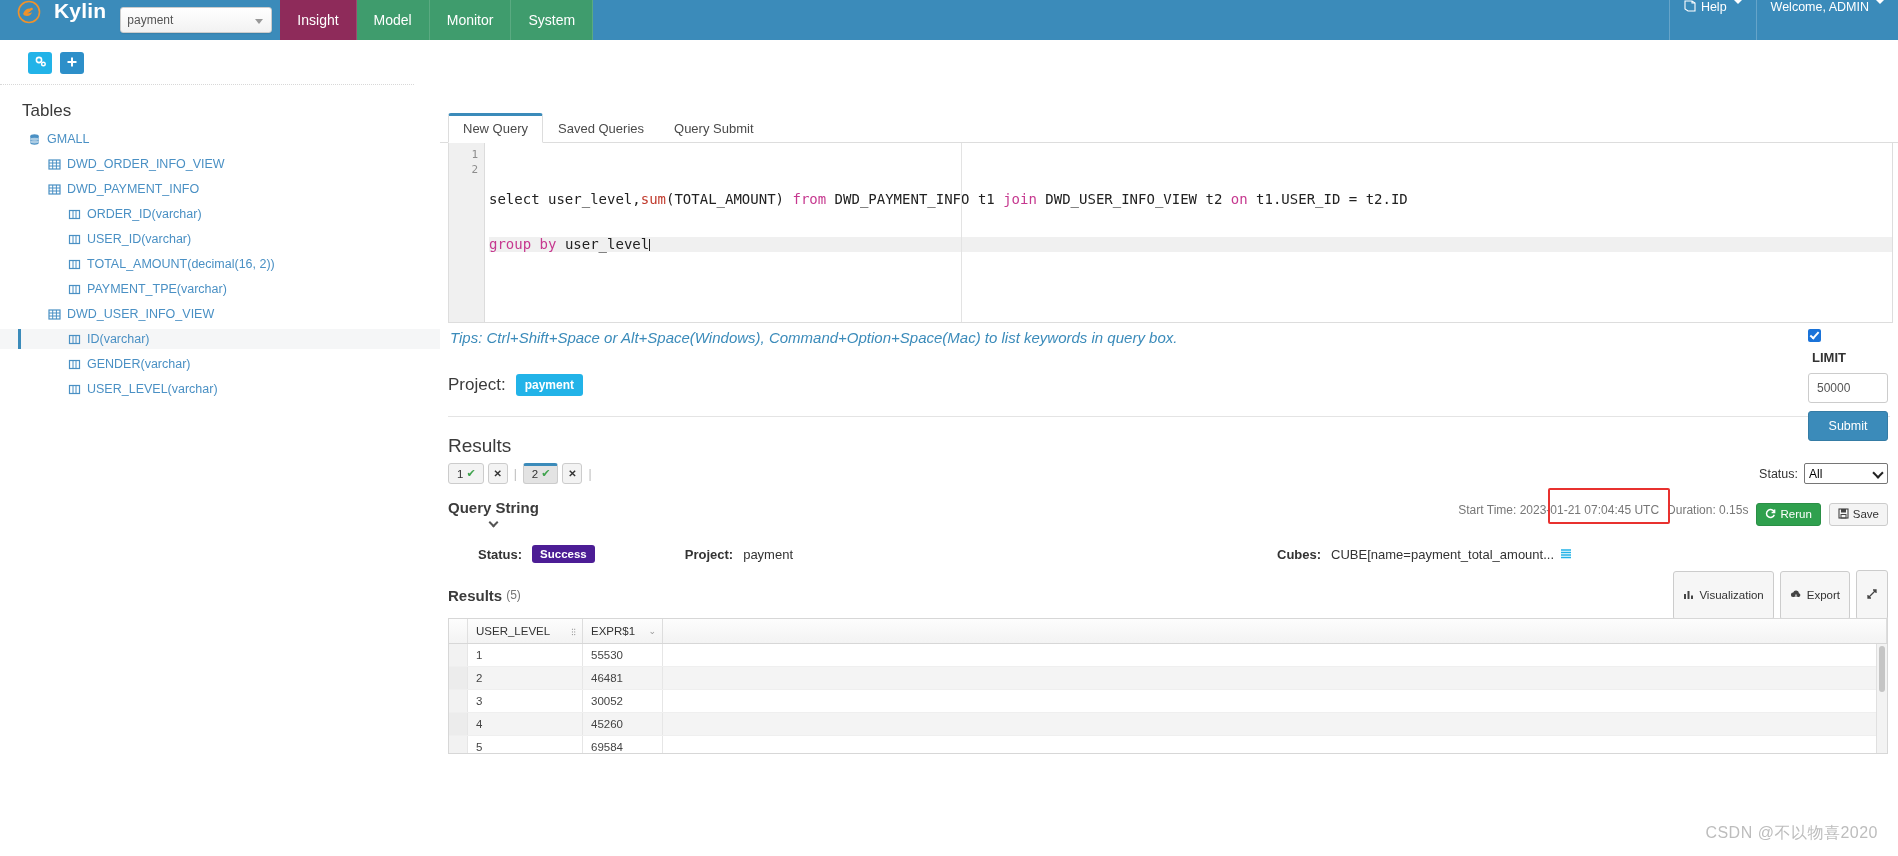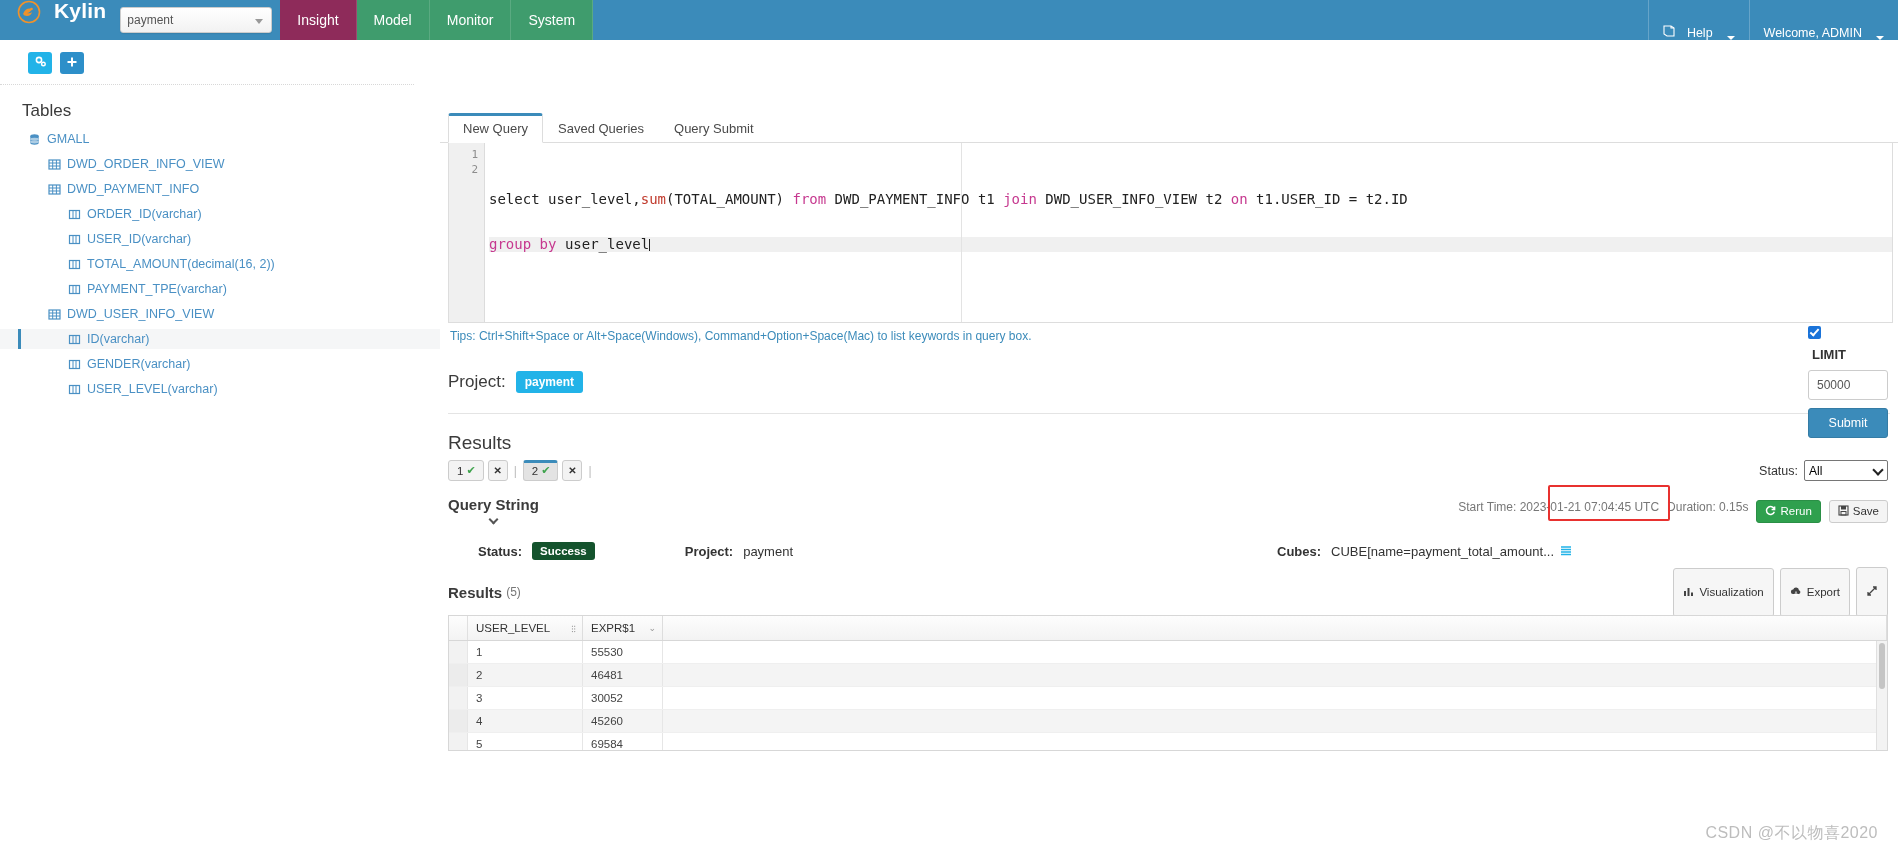--- a/index.html
+++ b/index.html
@@ -63,21 +63,21 @@
     cursor: pointer;
     white-space: nowrap;
   }
   .nav-item.active { background: #8e2b5a; }
   .nav-right {
     margin-left: auto;
     display: flex; align-items: stretch;
     border-left: 1px solid rgba(255,255,255,.22);
   }
   .nav-right .nav-r-item {
-    display: flex; align-items: flex-end; gap: 12px;
+    display: flex; align-items: flex-start; gap: 5px;
     padding: 0 14px;
     color: #fff; font-size: 12.5px;
     border-right: 1px solid rgba(255,255,255,.22);
     cursor: pointer; white-space: nowrap;
   }
   .nav-right .nav-r-item:last-child { border-right: none; }
   .dn-caret {
     width: 0; height: 0; display:inline-block;
     border-left: 4px solid transparent;
     border-right: 4px solid transparent;
@@ -201,22 +201,23 @@
   .fn { color: #c0392b; }
   .cursor {
     display: inline-block; width: 1px; height: 12px;
     background: #222; vertical-align: -2px;
   }
   .vline {
     position: absolute; left: 476px; top: 0; bottom: 0;
     width: 1px; background: #e3e3e3;
   }
   .tips {
-    font-size: 12px; color: #3b8bba;
+    font-size: 15px; color: #3b8bba;
     padding: 6px 0 0 10px;
+    font-style: italic;
   }
 
   
   .project-row {
     display: flex; align-items: center;
     padding: 20px 10px 0 8px;
     height: 58px;
   }
   .project-label { font-size: 17px; color: #3b3b3b; margin-right: 10px; }
   .badge-blue {
@@ -349,21 +350,21 @@
   }
 
   .info-row {
     display: flex; align-items: center;
     padding: 12px 0 0 8px;
     font-size: 13px;
     height: 40px;
   }
   .info-lbl { font-weight: bold; color: #333; }
   .badge-green {
-    background: #14532d; color: #fff;
+    background: #4c1d95; color: #fff;
     font-size: 11.5px; font-weight: bold;
     padding: 3px 8px; border-radius: 3px;
   }
 
   .results2-row {
     display: flex; align-items: center;
     padding: 14px 10px 0 8px;
     height: 40px;
   }
   .results2-title { font-size: 15px; color: #3b3b3b; font-weight: bold; }

